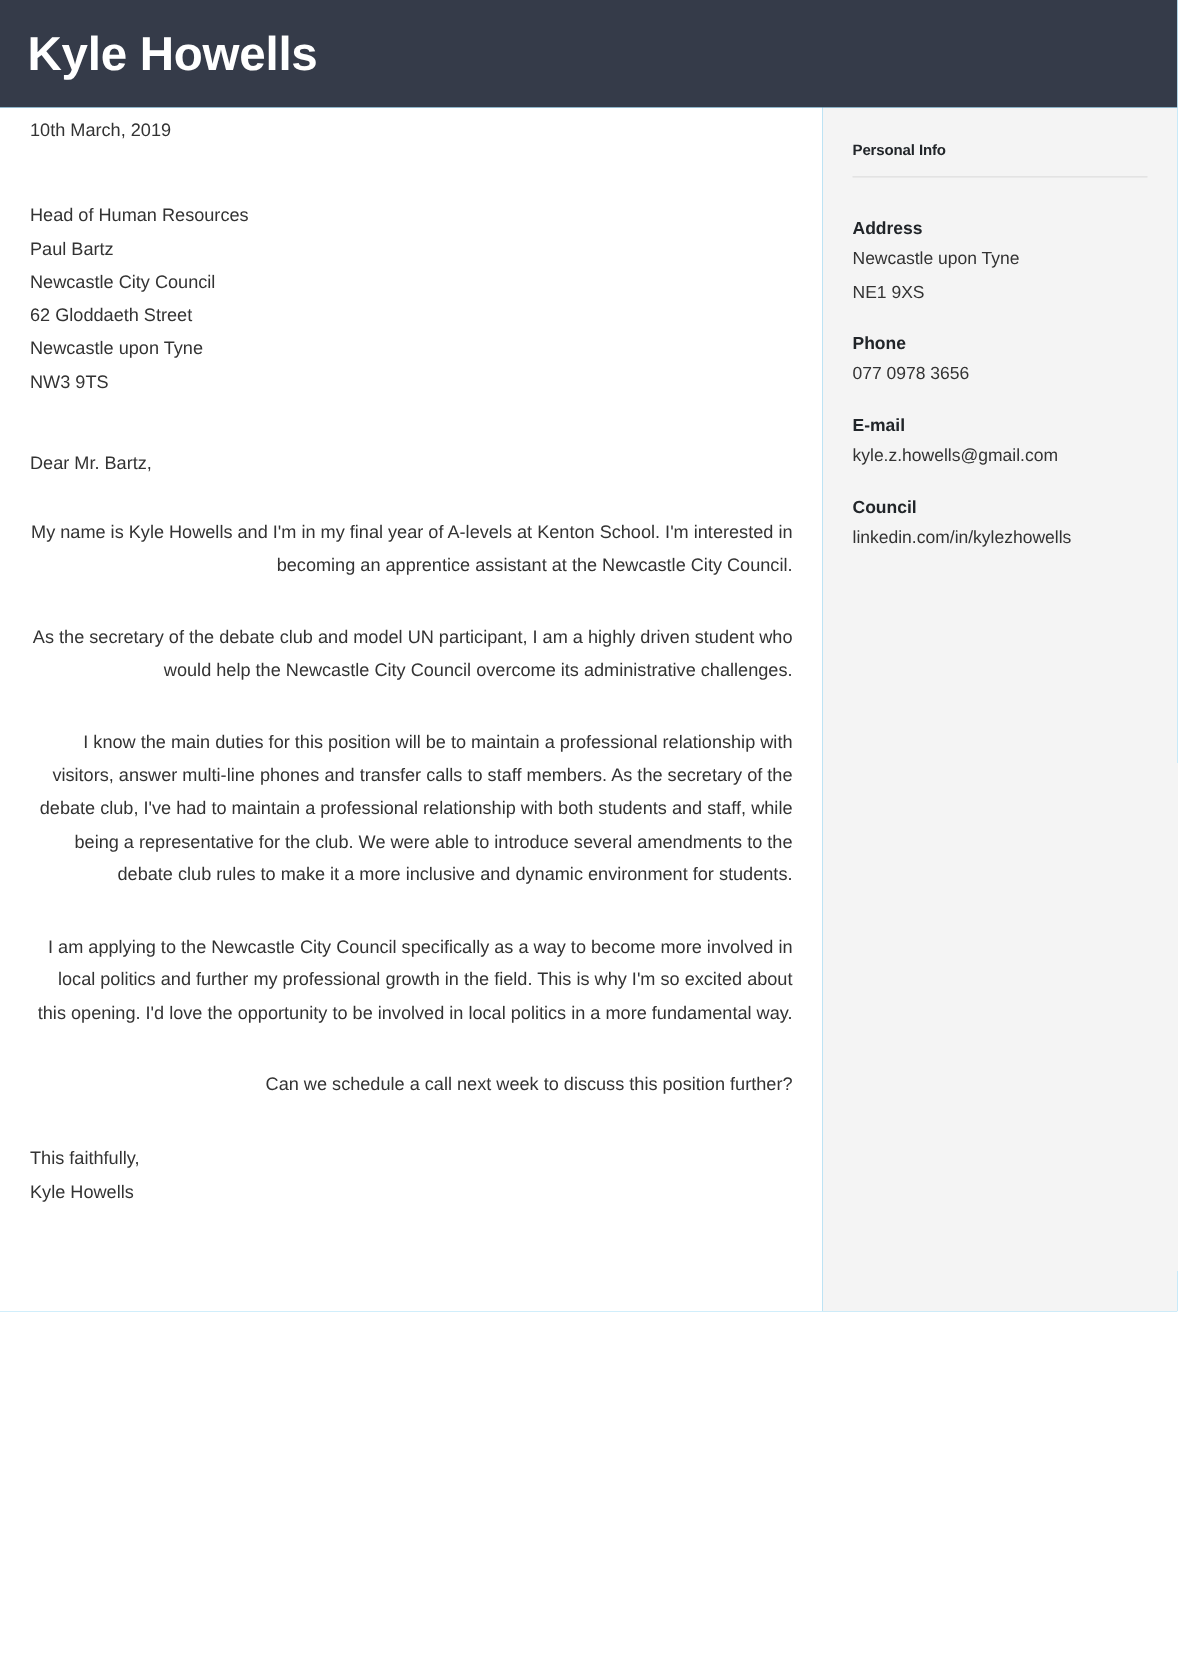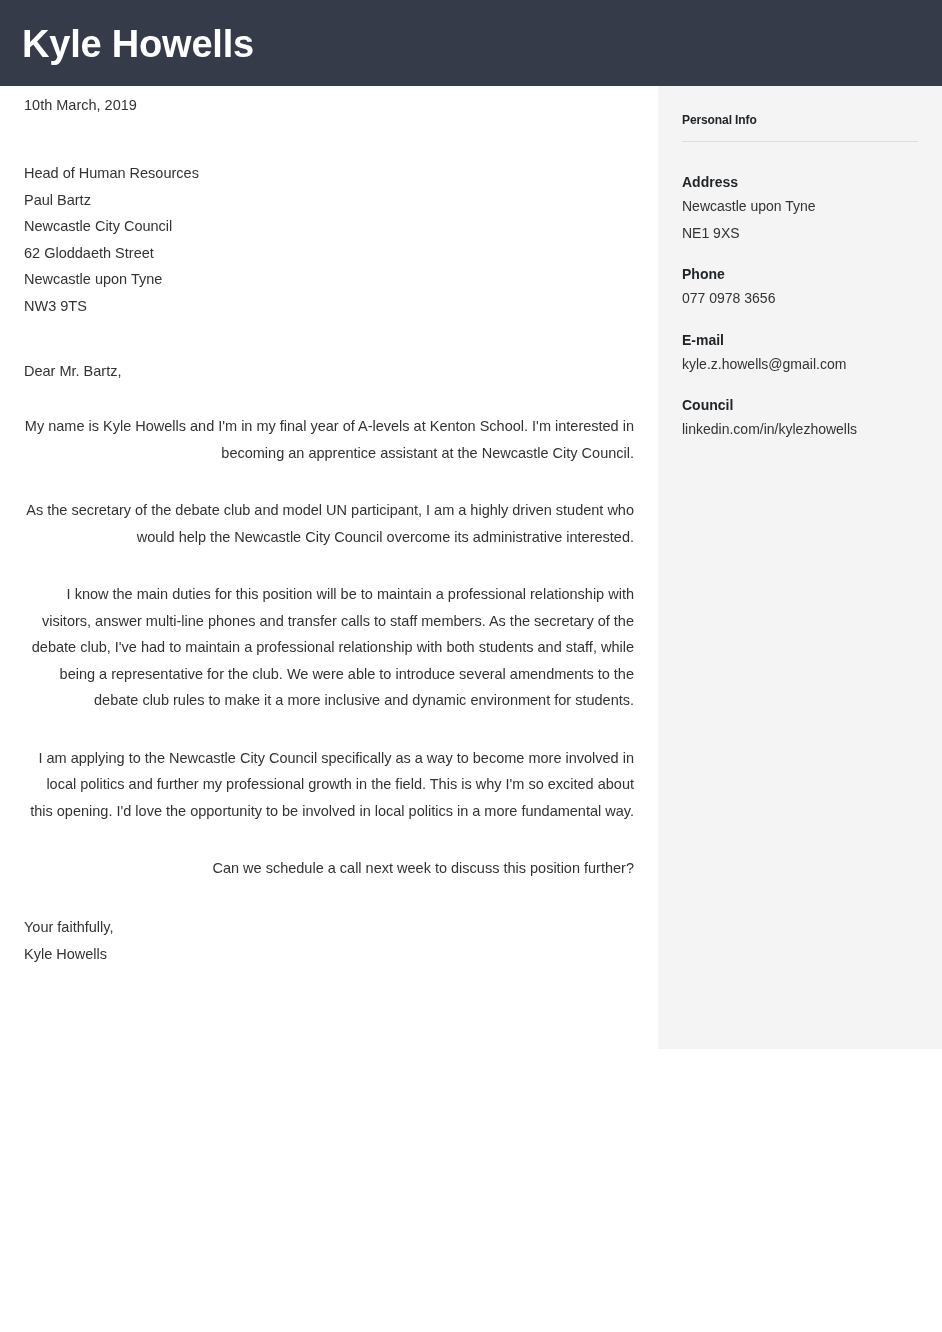--- a/index.html
+++ b/index.html
@@ -171,27 +171,27 @@
         <div class="recipient-line">Paul Bartz</div>
         <div class="recipient-line">Newcastle City Council</div>
         <div class="recipient-line">62 Gloddaeth Street</div>
         <div class="recipient-line">Newcastle upon Tyne</div>
         <div class="recipient-line">NW3 9TS</div>
       </div>
 
       <div class="salutation">Dear Mr. Bartz,</div>
 
       <div class="letter-paragraph">My name is Kyle Howells and I'm in my final year of A-levels at Kenton School. I'm interested in becoming an apprentice assistant at the Newcastle City Council.</div>
-      <div class="letter-paragraph">As the secretary of the debate club and model UN participant, I am a highly driven student who would help the Newcastle City Council overcome its administrative interested.</div>
+      <div class="letter-paragraph">As the secretary of the debate club and model UN participant, I am a highly driven student who would help the Newcastle City Council overcome its administrative challenges.</div>
       <div class="letter-paragraph">I know the main duties for this position will be to maintain a professional relationship with visitors, answer multi-line phones and transfer calls to staff members. As the secretary of the debate club, I've had to maintain a professional relationship with both students and staff, while being a representative for the club. We were able to introduce several amendments to the debate club rules to make it a more inclusive and dynamic environment for students.</div>
       <div class="letter-paragraph">I am applying to the Newcastle City Council specifically as a way to become more involved in local politics and further my professional growth in the field. This is why I'm so excited about this opening. I'd love the opportunity to be involved in local politics in a more fundamental way.</div>
       <div class="letter-paragraph">Can we schedule a call next week to discuss this position further?</div>
 
       <div class="signoff-block">
-        <div class="signoff-line">Your faithfully,</div>
+        <div class="signoff-line">This faithfully,</div>
         <div class="signoff-line">Kyle Howells</div>
       </div>
 
     </div>
 
     <div id="sidebar-column">
 
       <div class="sidebar-title">Personal Info</div>
 
       <div class="sidebar-divider"></div>

